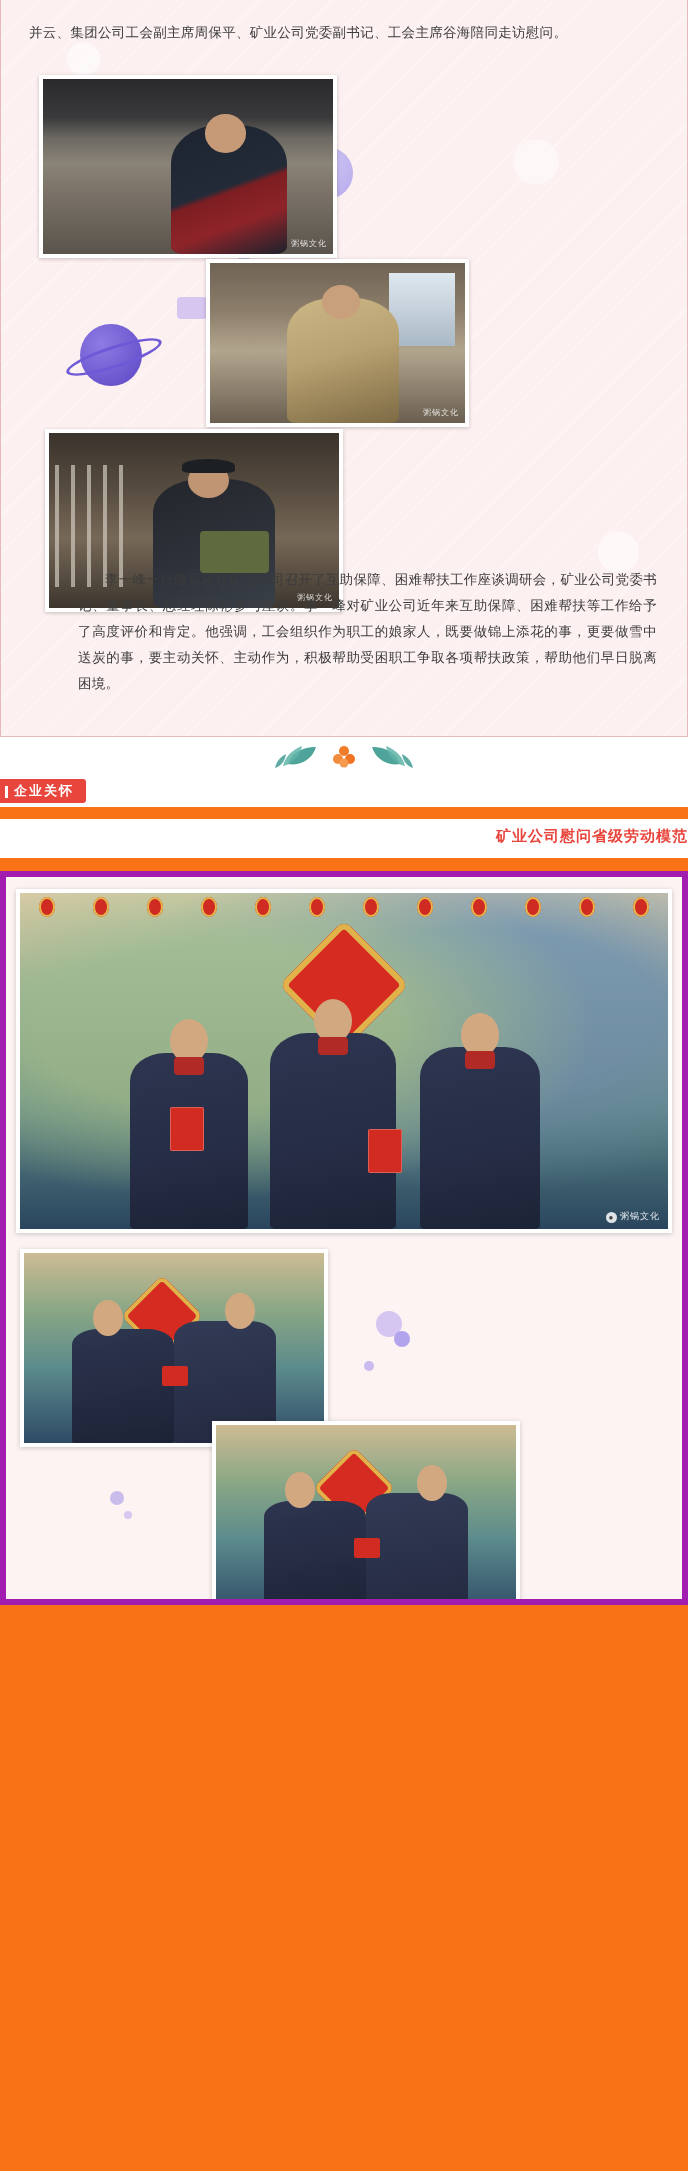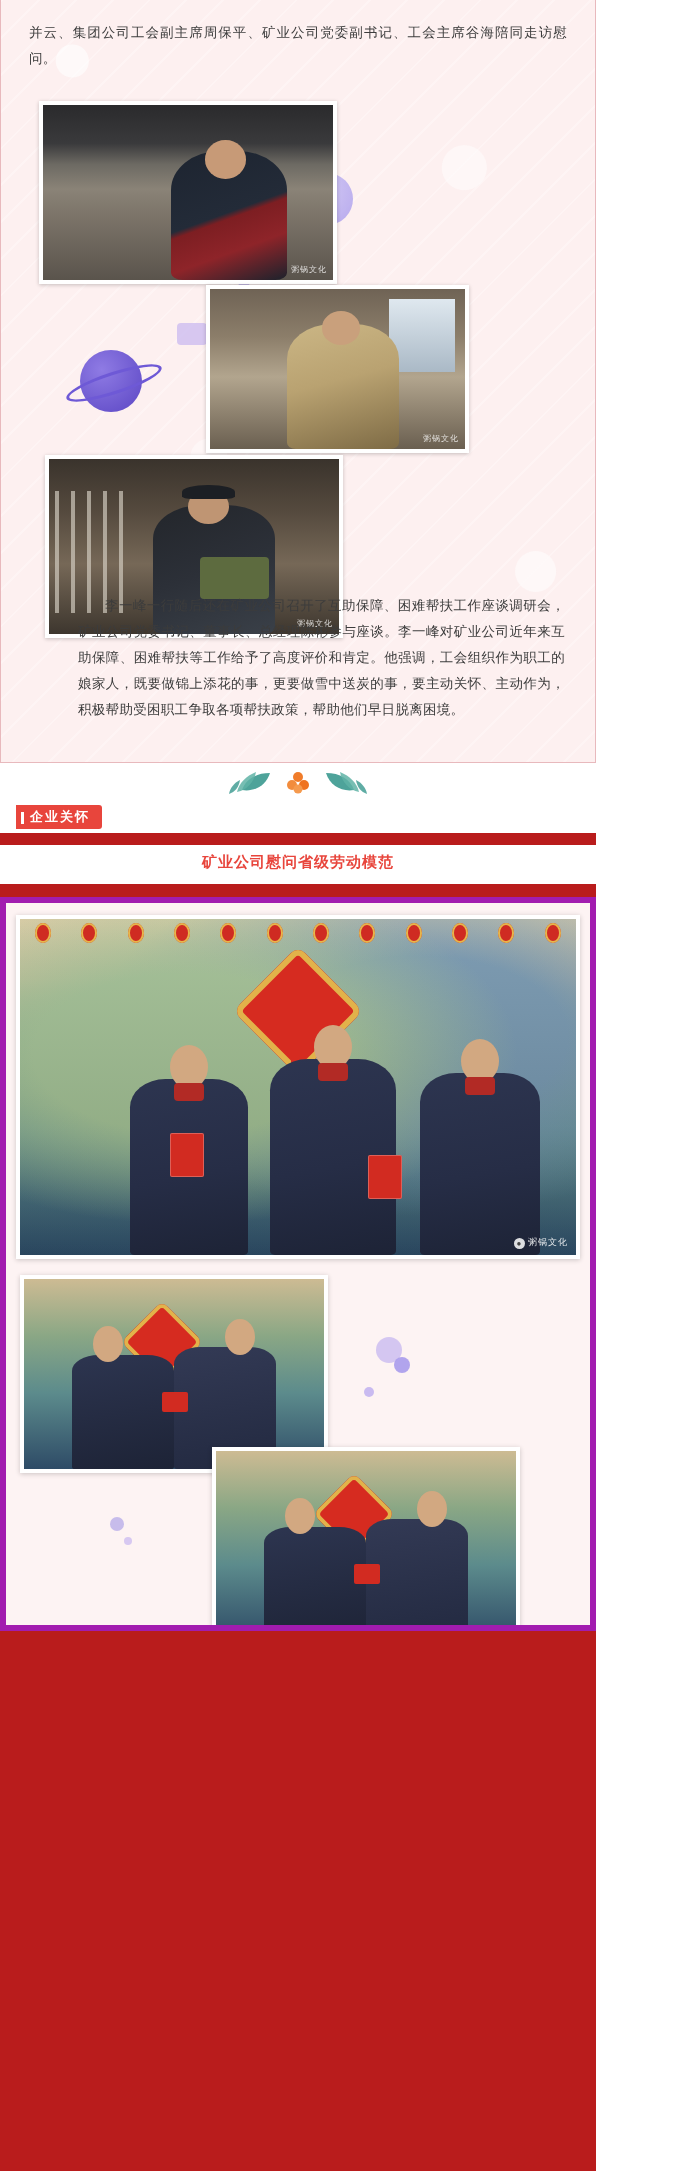--- a/index.html
+++ b/index.html
@@ -4,23 +4,23 @@
 <style>
   html,body{margin:0;padding:0;}
   body{
     width:688px;
     background:#ffffff;
     font-family:"Liberation Sans","DejaVu Sans",sans-serif;
     -webkit-font-smoothing:antialiased;
   }
   .page{
     position:relative;
-    width:596px;
+    width:688px;
     min-height:2171px;
-    background:#b91c1c;
+    background:#f97316;
     overflow:hidden;
   }
 
   
   .card-one{
     position:relative;
     background:#fdf0f0;
     border-left:1px solid #e8b9bd;
     border-right:1px solid #e8b9bd;
     border-bottom:1px solid #e8b9bd;
@@ -162,37 +162,37 @@
   .leaf-row svg{display:block;}
 
   
   .label-bar{
     position:relative;
     height:30px;
     background:#ffffff;
   }
   .tag{
     position:absolute;
-    left:16px;top:2px;
+    left:0;top:2px;
     background:#e8453c;
     color:#ffffff;
     font-size:13px;
     font-weight:bold;
     letter-spacing:2px;
     padding:3px 12px 3px 14px;
     border-radius:0 3px 3px 0;
   }
   .tag:before{
     content:"";
     position:absolute;left:5px;top:7px;width:3px;height:12px;background:#ffffff;
   }
 
   
   .sec-title{
-    text-align:center;
+    text-align:right;
     color:#e8453c;
     font-size:15px;
     font-weight:bold;
     letter-spacing:1px;
     padding:8px 0 12px 0;
     background:#ffffff;
   }
 
   
   .card-two{

